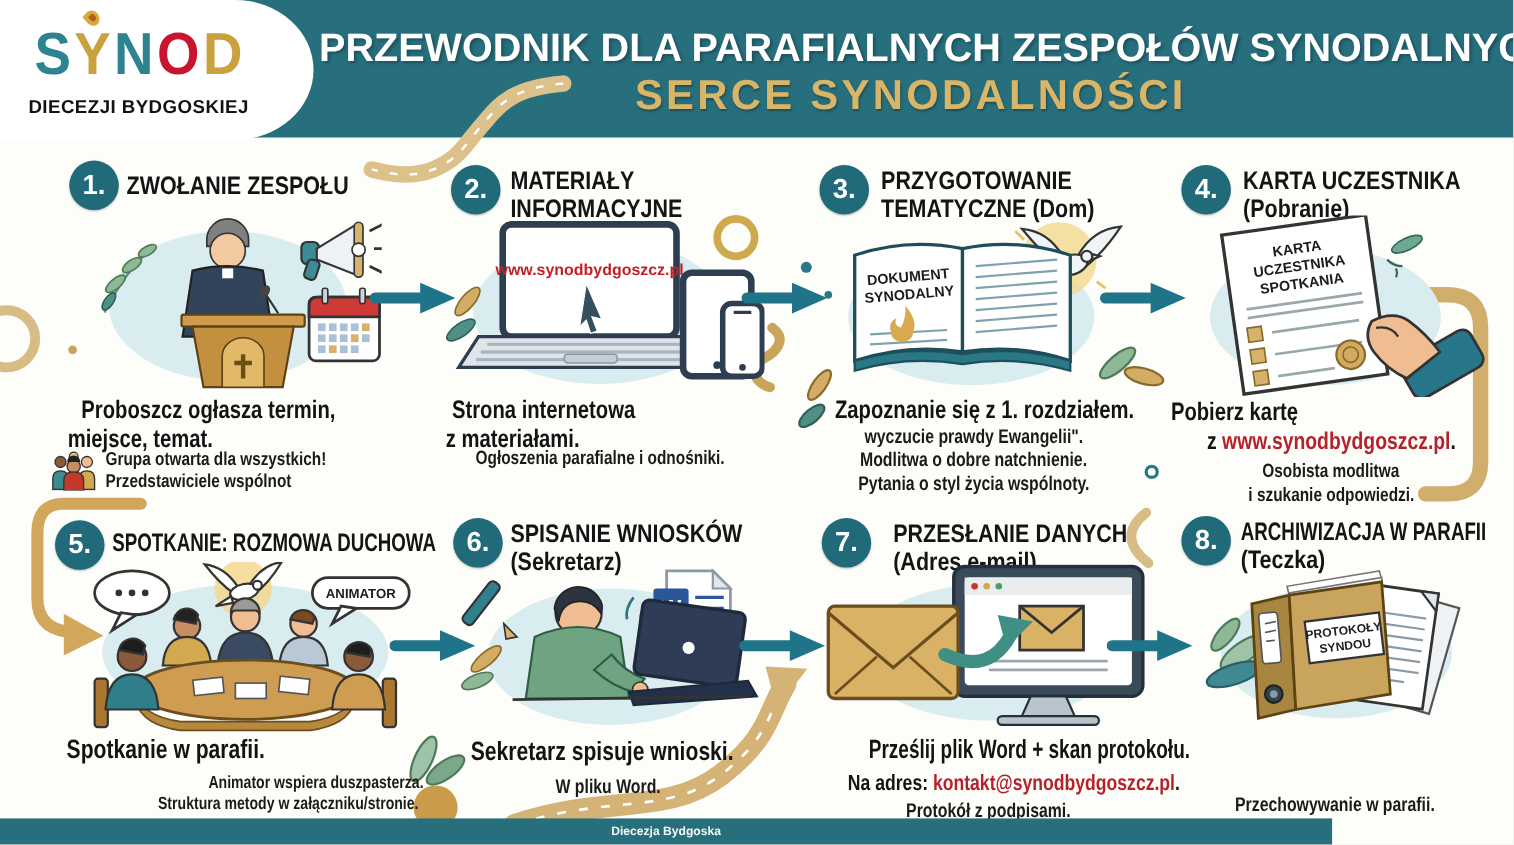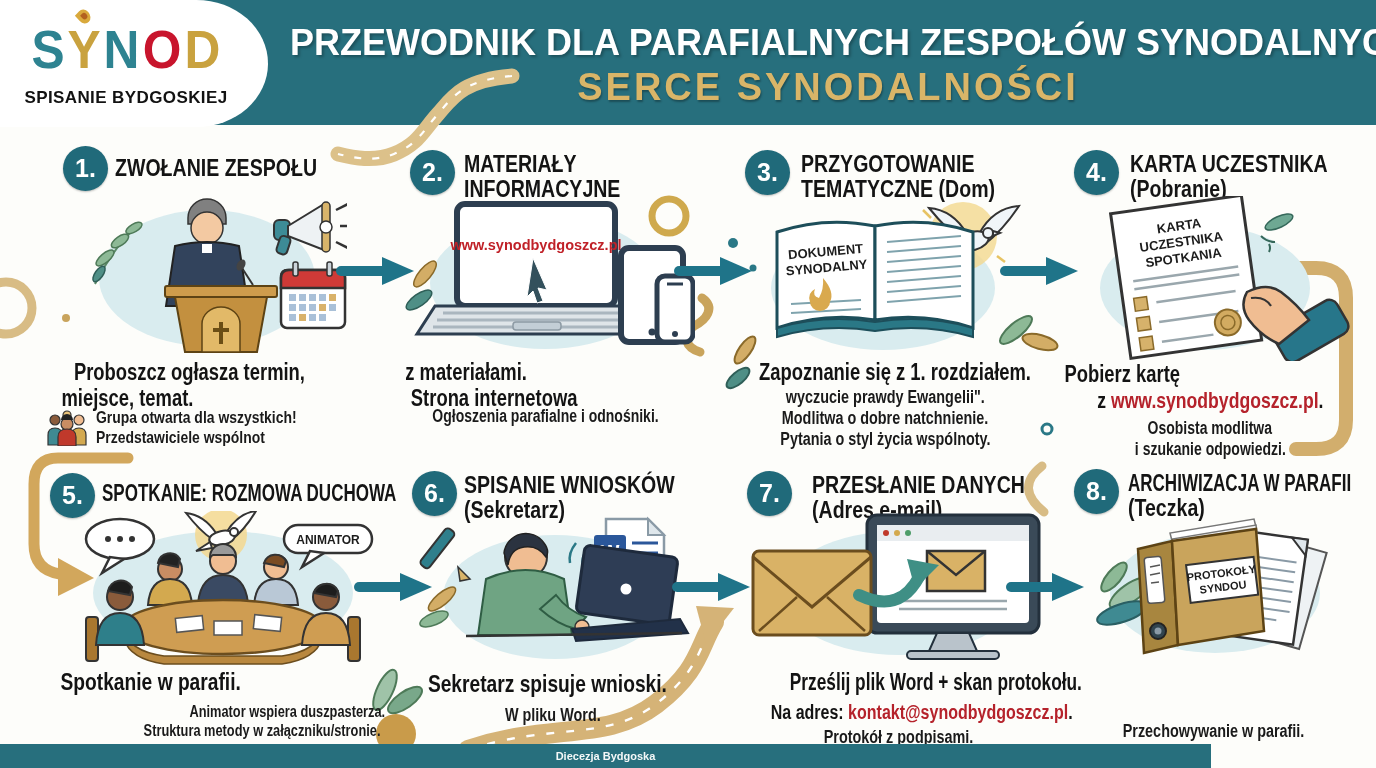--- a/index.html
+++ b/index.html
@@ -5,21 +5,21 @@
   html,body{margin:0;padding:0;background:#e8e8e8;}
   #canvas{position:relative;width:1376px;height:768px;background:#fdfdfa;overflow:hidden;
           font-family:"Liberation Sans",sans-serif;}
   
   .header{position:absolute;left:0;top:0;width:1376px;height:125px;background:#276f7d;}
   .header-title{position:absolute;left:290px;width:1076px;top:22px;text-align:center;color:#ffffff;
     font-size:36px;font-weight:bold;white-space:nowrap;text-shadow:2px 2px 3px rgba(0,0,0,.28);}
   .header-sub{position:absolute;left:290px;width:1076px;top:66px;text-align:center;color:#d9b568;
     font-size:38px;font-weight:bold;letter-spacing:3px;white-space:nowrap;text-shadow:1px 2px 2px rgba(0,0,0,.3);}
   .logo-card{position:absolute;left:0;top:0;width:268px;height:127px;background:#ffffff;
-    border-radius:0 90px 90px 0/0 80px 80px 0;z-index:2;}
+    border-radius:0 90px 90px 0/0 80px 80px 0;z-index:2;padding-left:17px;}
   .logo-word{position:absolute;left:0;top:22px;width:252px;text-align:center;font-size:54px;
     font-weight:bold;line-height:1;letter-spacing:0px;}
   .logo-word span{display:inline-block;transform:scaleX(.92);}
   .l-teal{color:#2e8391}.l-gold{color:#c9a23f}.l-red{color:#c8152d}
   .y-wrap{position:relative;}
   .flame{position:absolute;left:50%;top:-13px;width:13px;height:15px;background:#d9a93c;
     border-radius:0 50% 50% 50%;transform:translateX(-50%) rotate(-45deg);}
   .flame:after{content:"";position:absolute;left:4px;top:4px;width:6px;height:7px;background:#b3611f;border-radius:0 50% 50% 50%;}
   .logo-sub{position:absolute;left:0;top:88px;width:252px;text-align:center;font-size:17px;
     font-weight:bold;color:#121212;letter-spacing:.4px;white-space:nowrap;}
@@ -86,21 +86,21 @@
       <ellipse cx="1040" cy="342" rx="18" ry="7" transform="rotate(15 1040 342)" fill="#d3ad66" stroke="#8a6a2a" stroke-width="2"></ellipse>
     </g>
     <g>
       <ellipse cx="745" cy="350" rx="16" ry="6" transform="rotate(-55 745 350)" fill="#d3ad66" stroke="#8a6a2a" stroke-width="2"></ellipse>
       <ellipse cx="738" cy="378" rx="14" ry="6" transform="rotate(-40 738 378)" fill="#4f8f86" stroke="#2f5f58" stroke-width="2"></ellipse>
     </g>
   </svg>
 
   <div class="logo-card">
     <div class="logo-word"><span class="l-teal">S</span><span class="l-gold y-wrap"><i class="flame"></i><b>Y</b></span><span class="l-teal">N</span><span class="l-red">O</span><span class="l-gold">D</span></div>
-    <div class="logo-sub">SPISANIE BYDGOSKIEJ</div>
+    <div class="logo-sub">DIECEZJI BYDGOSKIEJ</div>
   </div>
 
   <section class="step" style="left:45px;top:140px;width:310px;height:320px;">
     <div class="num" style="left:18px;top:6px;">1.</div>
     <div class="step-title" style="left:70px;top:16px;">
       <span class="t-fit">ZWOŁANIE ZESPOŁU</span>
     </div>
     <svg class="ill" style="left:12px;top:46px;" width="290" height="168" viewBox="0 0 290 168">
       <ellipse cx="150" cy="92" rx="108" ry="68" fill="#d9ecef"></ellipse>
       <g>
@@ -212,22 +212,22 @@
         <rect x="226" y="50" width="62" height="94" rx="8" fill="#ffffff" stroke="#2d3e50" stroke-width="6"></rect>
         <circle cx="257" cy="134" r="3.5" fill="#2d3e50"></circle>
       </g>
       <g>
         <rect x="262" y="78" width="36" height="66" rx="8" fill="#ffffff" stroke="#2d3e50" stroke-width="5"></rect>
         <line x1="272" y1="86" x2="288" y2="86" stroke="#2d3e50" stroke-width="3"></line>
         <circle cx="280" cy="136" r="3" fill="#2d3e50"></circle>
       </g>
     </svg>
     <div class="main-text" style="top:220px;">
+      <div><span class="c-fit">Strona internetowa</span></div>
       <div><span class="c-fit">z materiałami.</span></div>
-      <div><span class="c-fit">Strona internetowa</span></div>
     </div>
     <div class="sub-text" style="top:266px;">
       <div><span class="c-fit">Ogłoszenia parafialne i odnośniki.</span></div>
     </div>
   </section>
 
   <section class="step" style="left:725px;top:140px;width:320px;height:330px;">
     <div class="num" style="left:20px;top:10px;">3.</div>
     <div class="step-title" style="left:76px;top:12px;">
       <div><span class="t-fit">PRZYGOTOWANIE</span></div>

